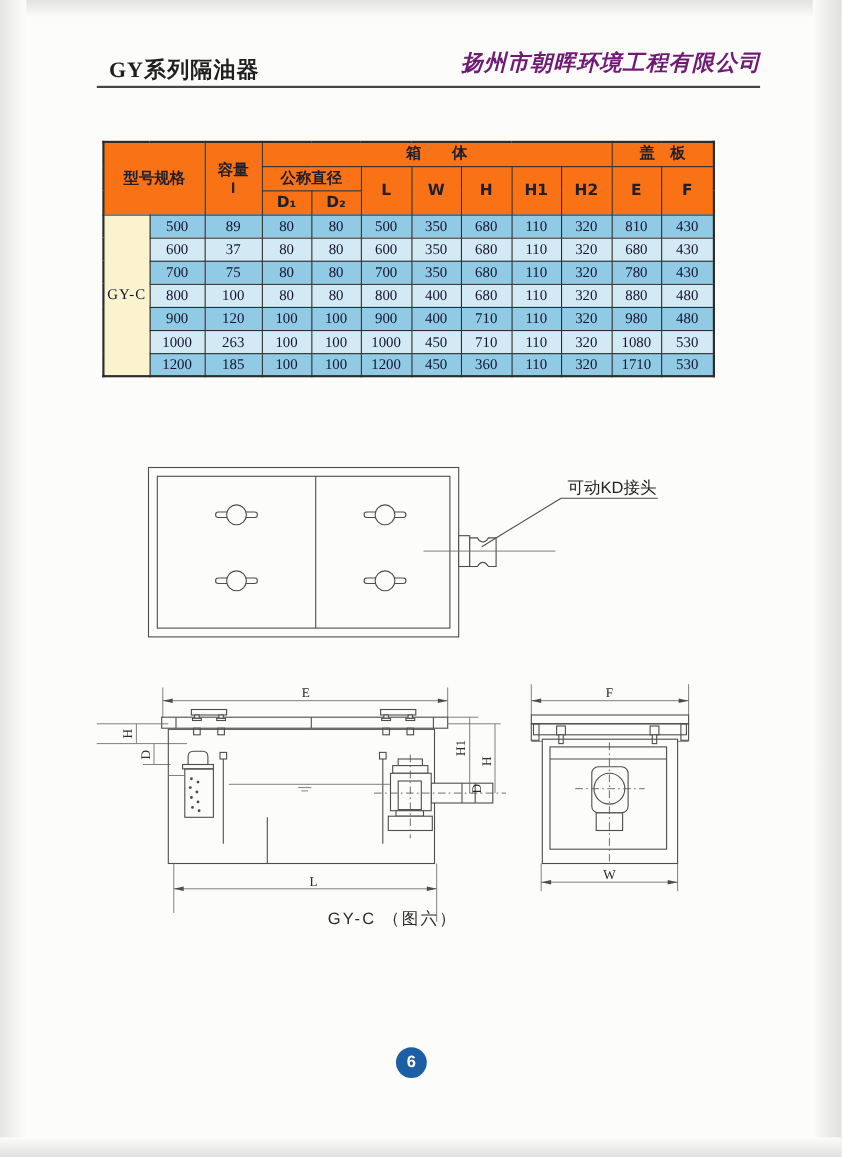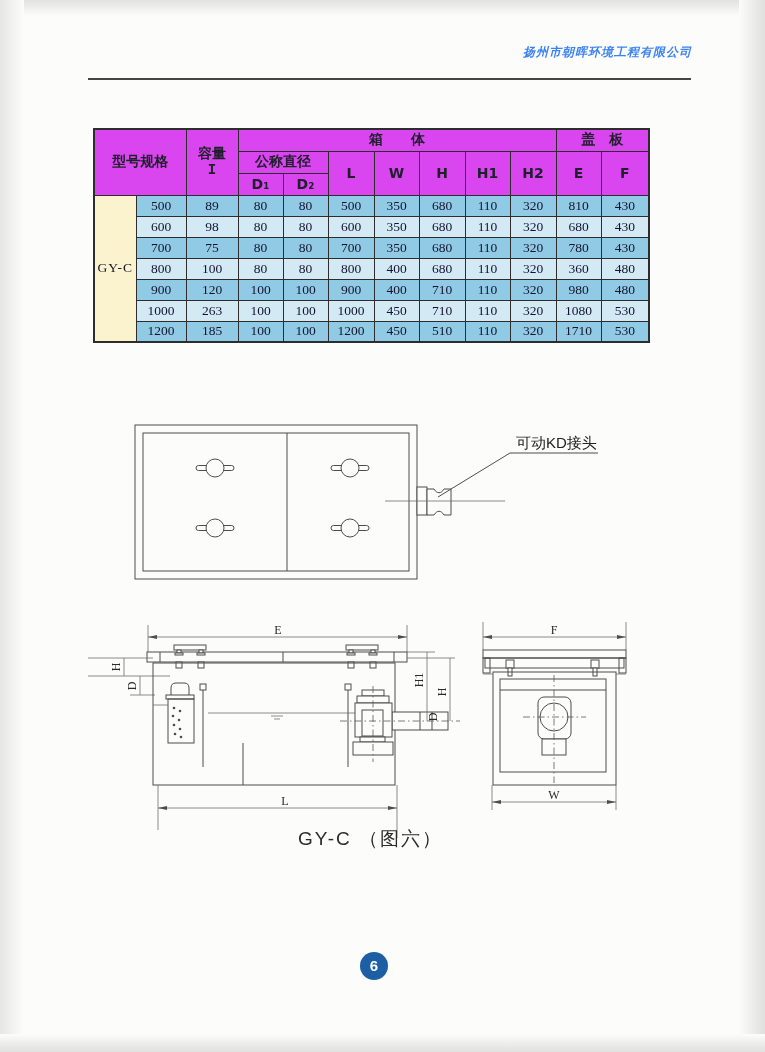--- a/index.html
+++ b/index.html
@@ -9,32 +9,32 @@
   .edge{position:absolute;pointer-events:none;}
   #edge-top{left:0;top:0;width:765px;height:16px;background:linear-gradient(#e2e2e0,#fcfcfa);}
   #edge-left{left:0;top:0;width:24px;height:1052px;background:linear-gradient(90deg,#e6e6e4,#fcfcfa);}
   #edge-right{right:0;top:0;width:26px;height:1052px;background:linear-gradient(270deg,#dfdfdd,#fcfcfa);}
   #edge-bottom{left:0;bottom:0;width:765px;height:18px;background:linear-gradient(0deg,#e0e0de,#fcfcfa);}
 
   
   #doc-title{position:absolute;left:99px;top:50px;font-family:"Liberation Serif","DejaVu Serif",serif;
              font-size:20px;font-weight:700;letter-spacing:1px;color:#1f1f1f;}
   #company-name{position:absolute;left:390px;top:44px;width:302px;text-align:right;
-             font-family:"Liberation Serif","DejaVu Serif",serif;font-size:12px;font-weight:700;
-             font-style:italic;letter-spacing:1px;color:#3b82f6;}
+             font-family:"Liberation Serif","DejaVu Serif",serif;font-size:20px;font-weight:700;
+             font-style:italic;letter-spacing:1px;color:#701a75;}
   #header-rule{position:absolute;left:88px;top:78px;width:603px;height:2px;background:#454545;}
 
   
   #spec-table{position:absolute;left:93px;top:128px;width:555px;border-collapse:collapse;
               table-layout:fixed;border:2px solid #2d2d2d;}
   #spec-table th,#spec-table td{border:1px solid #2d2d2d;text-align:center;vertical-align:middle;padding:0;}
   #spec-table thead tr{height:22px;}
   #spec-table tbody tr{height:21px;}
-  #spec-table thead th{background:#d946ef;font-weight:600;font-size:14px;color:#20202c;}
-  th.cap{white-space:pre-line;line-height:1.15;font-family:Liberation Mono, monospace;font-size:14px;margin-top:12px;}
+  #spec-table thead th{background:#f97316;font-weight:600;font-size:14px;color:#20202c;}
+  th.cap{white-space:pre-line;line-height:1.15;font-family:Liberation Sans, sans-serif;font-size:14px;margin-top:12px;}
   th.sm{font-size:13px;}
   th.lt{font-family:"DejaVu Sans","Liberation Sans",sans-serif;font-size:15px;font-weight:400;}
   td.series{background:#faf3ce;font-family:"Liberation Serif","DejaVu Serif",serif;
             font-size:15px;letter-spacing:1px;color:#20202c;}
   #spec-table tbody td{font-family:"Liberation Serif","DejaVu Serif",serif;font-size:13.5px;color:#141430;}
   #spec-table tbody tr:nth-child(odd) td:not(.series){background:#90cae4;}
   #spec-table tbody tr:nth-child(even) td{background:#d3eaf5;}
 
   
   svg{position:absolute;overflow:visible;}
@@ -42,33 +42,34 @@
   #side-view{left:85px;top:620px;}
   #end-view{left:462px;top:618px;}
   .ln{stroke:#4d4d4d;stroke-width:1;fill:none;}
   .lnw{stroke:#4d4d4d;stroke-width:1;fill:#fcfcfa;}
   .thin{stroke:#6f6f6f;stroke-width:0.8;fill:none;}
   .dash{stroke:#5a5a5a;stroke-width:0.8;fill:none;stroke-dasharray:7 3 1.5 3;}
   .arr{fill:#4d4d4d;stroke:none;}
   text.dim{font-family:"Liberation Serif","DejaVu Serif",serif;font-size:12px;fill:#2a2a2a;}
   text.cjk{font-family:"Liberation Sans","DejaVu Sans",sans-serif;font-size:15px;fill:#222;}
 
-  #figure-caption{position:absolute;left:298px;top:826px;font-size:19px;letter-spacing:2px;color:#2b2b2b;}
+  #figure-caption{position:absolute;left:298px;top:826px;font-size:15px;letter-spacing:2px;color:#2b2b2b;}
   #page-badge{position:absolute;left:360px;top:952px;width:28px;height:28px;border-radius:50%;
               background:#1d5fa5;color:#fff;font-size:15px;font-weight:700;text-align:center;line-height:28px;}
 </style>
 </head>
 <body>
 
 <div id="page">
   <div class="edge" id="edge-top"></div>
   <div class="edge" id="edge-left"></div>
   <div class="edge" id="edge-right"></div>
   <div class="edge" id="edge-bottom"></div>
 
+  <div id="doc-title">GY系列隔油器</div>
   <div id="company-name">扬州市朝晖环境工程有限公司</div>
   <div id="header-rule"></div>
 
   <table id="spec-table">
     <colgroup>
       <col style="width:42px">
         <col style="width:50px">
         <col style="width:52px">
       <col style="width:45px">
         <col style="width:45px">
@@ -113,21 +114,21 @@
         <td>500</td>
         <td>350</td>
         <td>680</td>
         <td>110</td>
         <td>320</td>
         <td>810</td>
         <td>430</td>
       </tr>
       <tr>
         <td>600</td>
-        <td>98</td>
+        <td>37</td>
         <td>80</td>
         <td>80</td>
         <td>600</td>
         <td>350</td>
         <td>680</td>
         <td>110</td>
         <td>320</td>
         <td>680</td>
         <td>430</td>
       </tr>
@@ -147,21 +148,21 @@
       <tr>
         <td>800</td>
         <td>100</td>
         <td>80</td>
         <td>80</td>
         <td>800</td>
         <td>400</td>
         <td>680</td>
         <td>110</td>
         <td>320</td>
-        <td>360</td>
+        <td>880</td>
         <td>480</td>
       </tr>
       <tr>
         <td>900</td>
         <td>120</td>
         <td>100</td>
         <td>100</td>
         <td>900</td>
         <td>400</td>
         <td>710</td>
@@ -183,21 +184,21 @@
         <td>1080</td>
         <td>530</td>
       </tr>
       <tr>
         <td>1200</td>
         <td>185</td>
         <td>100</td>
         <td>100</td>
         <td>1200</td>
         <td>450</td>
-        <td>510</td>
+        <td>360</td>
         <td>110</td>
         <td>320</td>
         <td>1710</td>
         <td>530</td>
       </tr>
     </tbody>
   </table>
 
   <svg id="top-view" width="545" height="185" viewBox="0 0 545 185">
     <rect class="ln" x="17" y="12" width="282" height="154"></rect>

